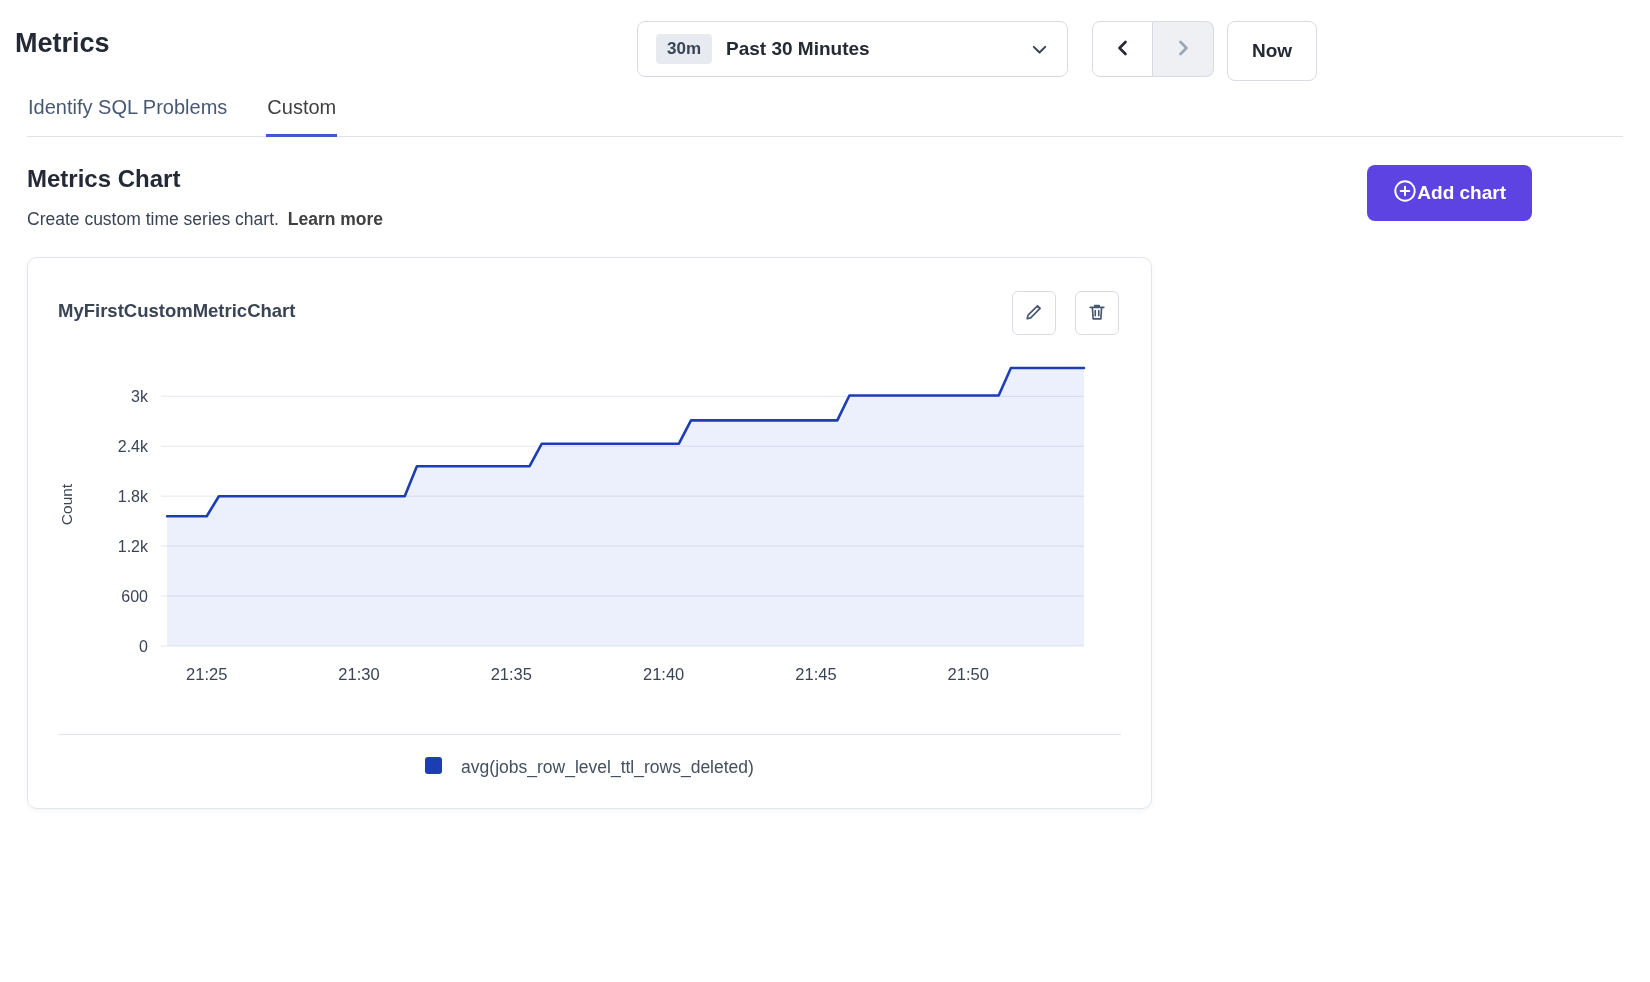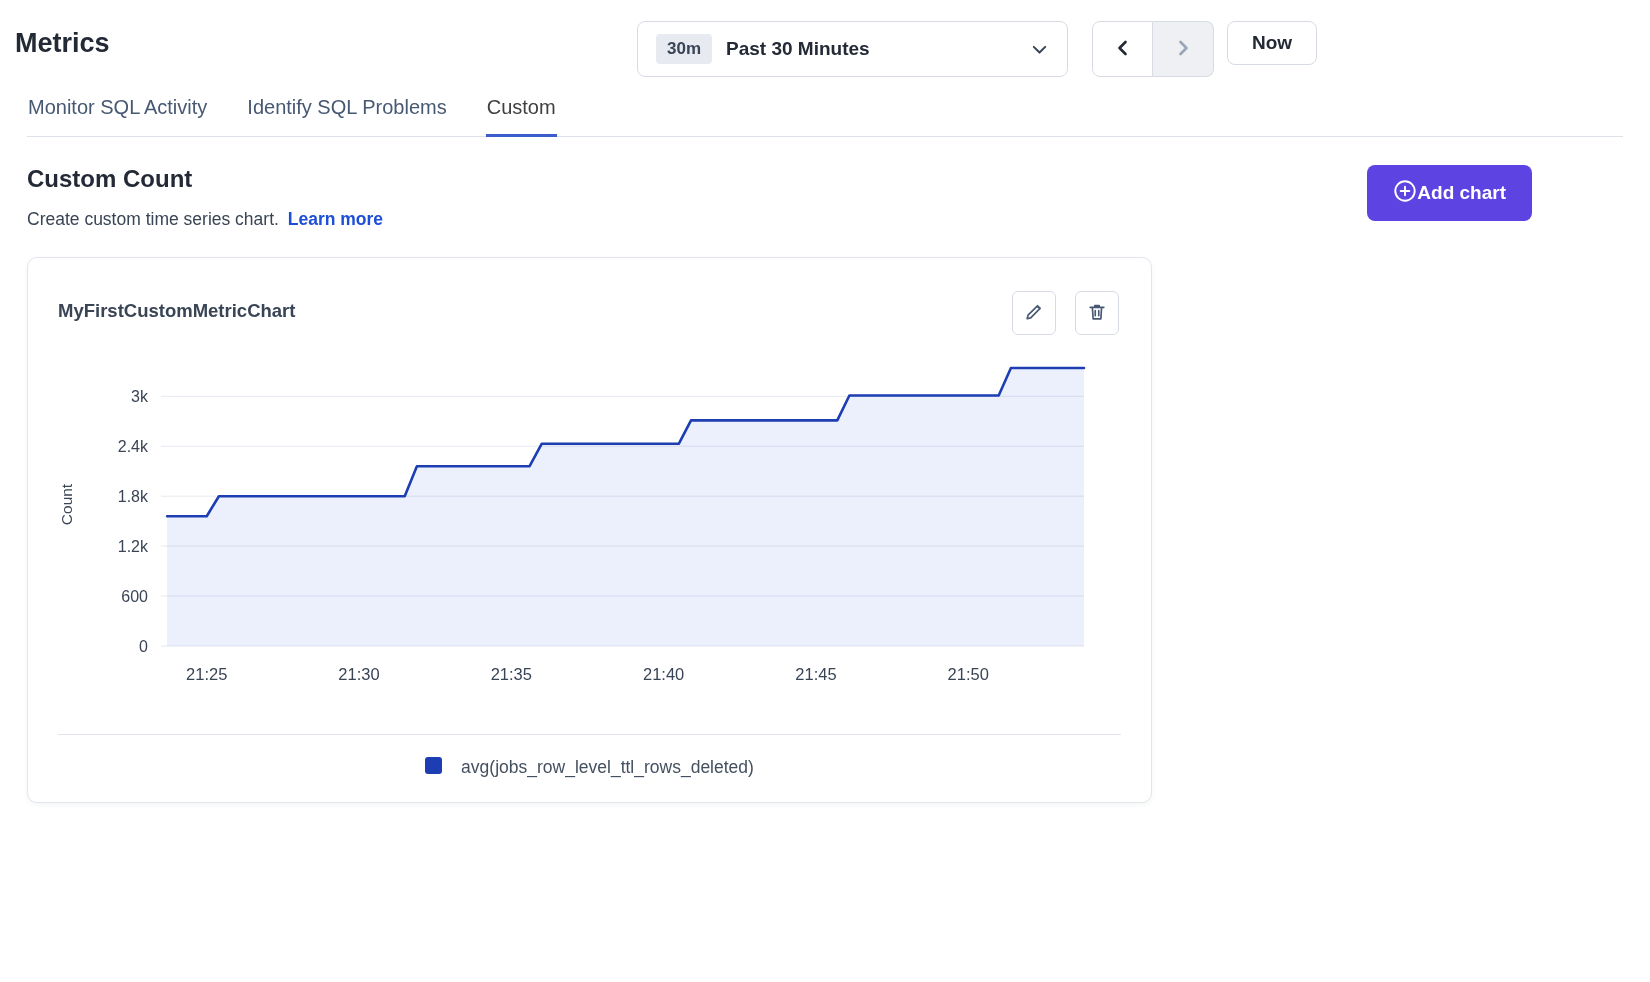--- a/index.html
+++ b/index.html
@@ -16,42 +16,42 @@
     font-family:inherit; }
   .range-badge { background:#e7eaf1; color:#394455; font-size:17px; font-weight:700;
     padding:5px 11px; border-radius:4px; }
   .range-label { font-size:19px; font-weight:600; color:#242a35; }
   .range-chevron { margin-left:auto; display:flex; align-items:center; }
   .arrow-group { display:flex; margin-left:24px; }
   .arrow-btn { width:61px; height:56px; display:flex; align-items:center; justify-content:center;
     background:#fff; border:1px solid #d7dce4; cursor:pointer; }
   .arrow-btn.prev { border-radius:8px 0 0 8px; }
   .arrow-btn.next { border-radius:0 8px 8px 0; border-left:none; background:#eef0f4; cursor:default; }
-  .now-btn { margin-left:13px; width:90px; height:44px; background:#fff; border:1px solid #d7dce4;
+  .now-btn { margin-left:13px; width:90px; height:60px; background:#fff; border:1px solid #d7dce4;
     border-radius:8px; font-family:inherit; font-size:19px; font-weight:600; color:#242a35; cursor:pointer; }
 
   
   .tabs { display:flex; gap:38px; margin:6px 27px 0 27px; border-bottom:1px solid #dde2e9; }
   .tab { font-size:20px; color:#475872; padding:0 1px 15px 1px; margin-bottom:-1px;
     border-bottom:3px solid transparent; cursor:pointer; white-space:nowrap; }
   .tab.active { color:#404040; border-bottom-color:#3a5ccc; }
 
   
   .section-head { display:flex; justify-content:space-between; align-items:flex-start;
     margin:28px 0 0 27px; width:1505px; }
   .section-title { font-size:24px; font-weight:700; color:#242a35; }
   .section-desc { margin-top:16px; font-size:17.5px; color:#394455; }
   .learn-more { color:#2a5cdb; font-weight:700; text-decoration:none; cursor:pointer; margin-left:4px; }
   .add-chart-btn { display:flex; align-items:center; height:56px; padding:0 26px;
     background:#5e43e3; color:#fff; border:none; border-radius:8px; font-family:inherit;
     font-size:19px; font-weight:700; cursor:pointer; }
 
   
   .card { margin:27px 0 0 27px; width:1125px; border:1px solid #e2e6ec; border-radius:10px;
-    background:#fff; box-shadow:0 2px 5px rgba(40,50,70,0.05); }
+    background:#fff; box-shadow:0 2px 5px rgba(40,50,70,0.05); padding-bottom:6px; }
   .card-head { display:flex; justify-content:space-between; align-items:flex-start;
     padding:33px 32px 0 30px; }
   .card-title { font-size:18.5px; font-weight:700; color:#394455; padding-top:9px; }
   .card-actions { display:flex; gap:19px; }
   .icon-btn { width:44px; height:44px; display:flex; align-items:center; justify-content:center;
     background:#fff; border:1px solid #d7dce4; border-radius:6px; cursor:pointer; }
 
   .chart-wrap { margin-top:8px; }
   .chart-wrap svg { display:block; }
   .chart-divider { border:none; border-top:1px solid #e2e6ec; margin:36px 30px 0 30px; }
@@ -94,31 +94,30 @@
               </svg>
           </span>
         </button>
       </div>
 
       <button class="now-btn">Now</button>
     </div>
   </header>
 
   <nav class="tabs">
-    <div class="tab">Monitor SQL Activity</div>
     <div class="tab">Identify SQL Problems</div>
     <div class="tab active" style="border-bottom-color: rgb(58, 92, 204);">Custom</div>
   </nav>
 
   <section class="section-head">
     <div>
-      <h2 class="section-title">Custom Count</h2>
+      <h2 class="section-title">Metrics Chart</h2>
       <p class="section-desc">
         <span>Create custom time series chart.</span>
-        <a class="learn-more" style="color: #1d4ed8;">Learn more</a>
+        <a class="learn-more" style="color: #404040;">Learn more</a>
       </p>
     </div>
     <button class="add-chart-btn" style="background: rgb(94, 67, 227);">
       <span>
         <svg width="24" height="24" viewBox="0 0 20 20">
             <circle cx="10" cy="10" r="8.1" stroke="#fff" stroke-width="1.6" fill="none"></circle>
             <path d="M10 6.4v7.2M6.4 10h7.2" stroke="#fff" stroke-width="1.6" stroke-linecap="round"></path>
           </svg>
       </span>
       <span>Add chart</span>

